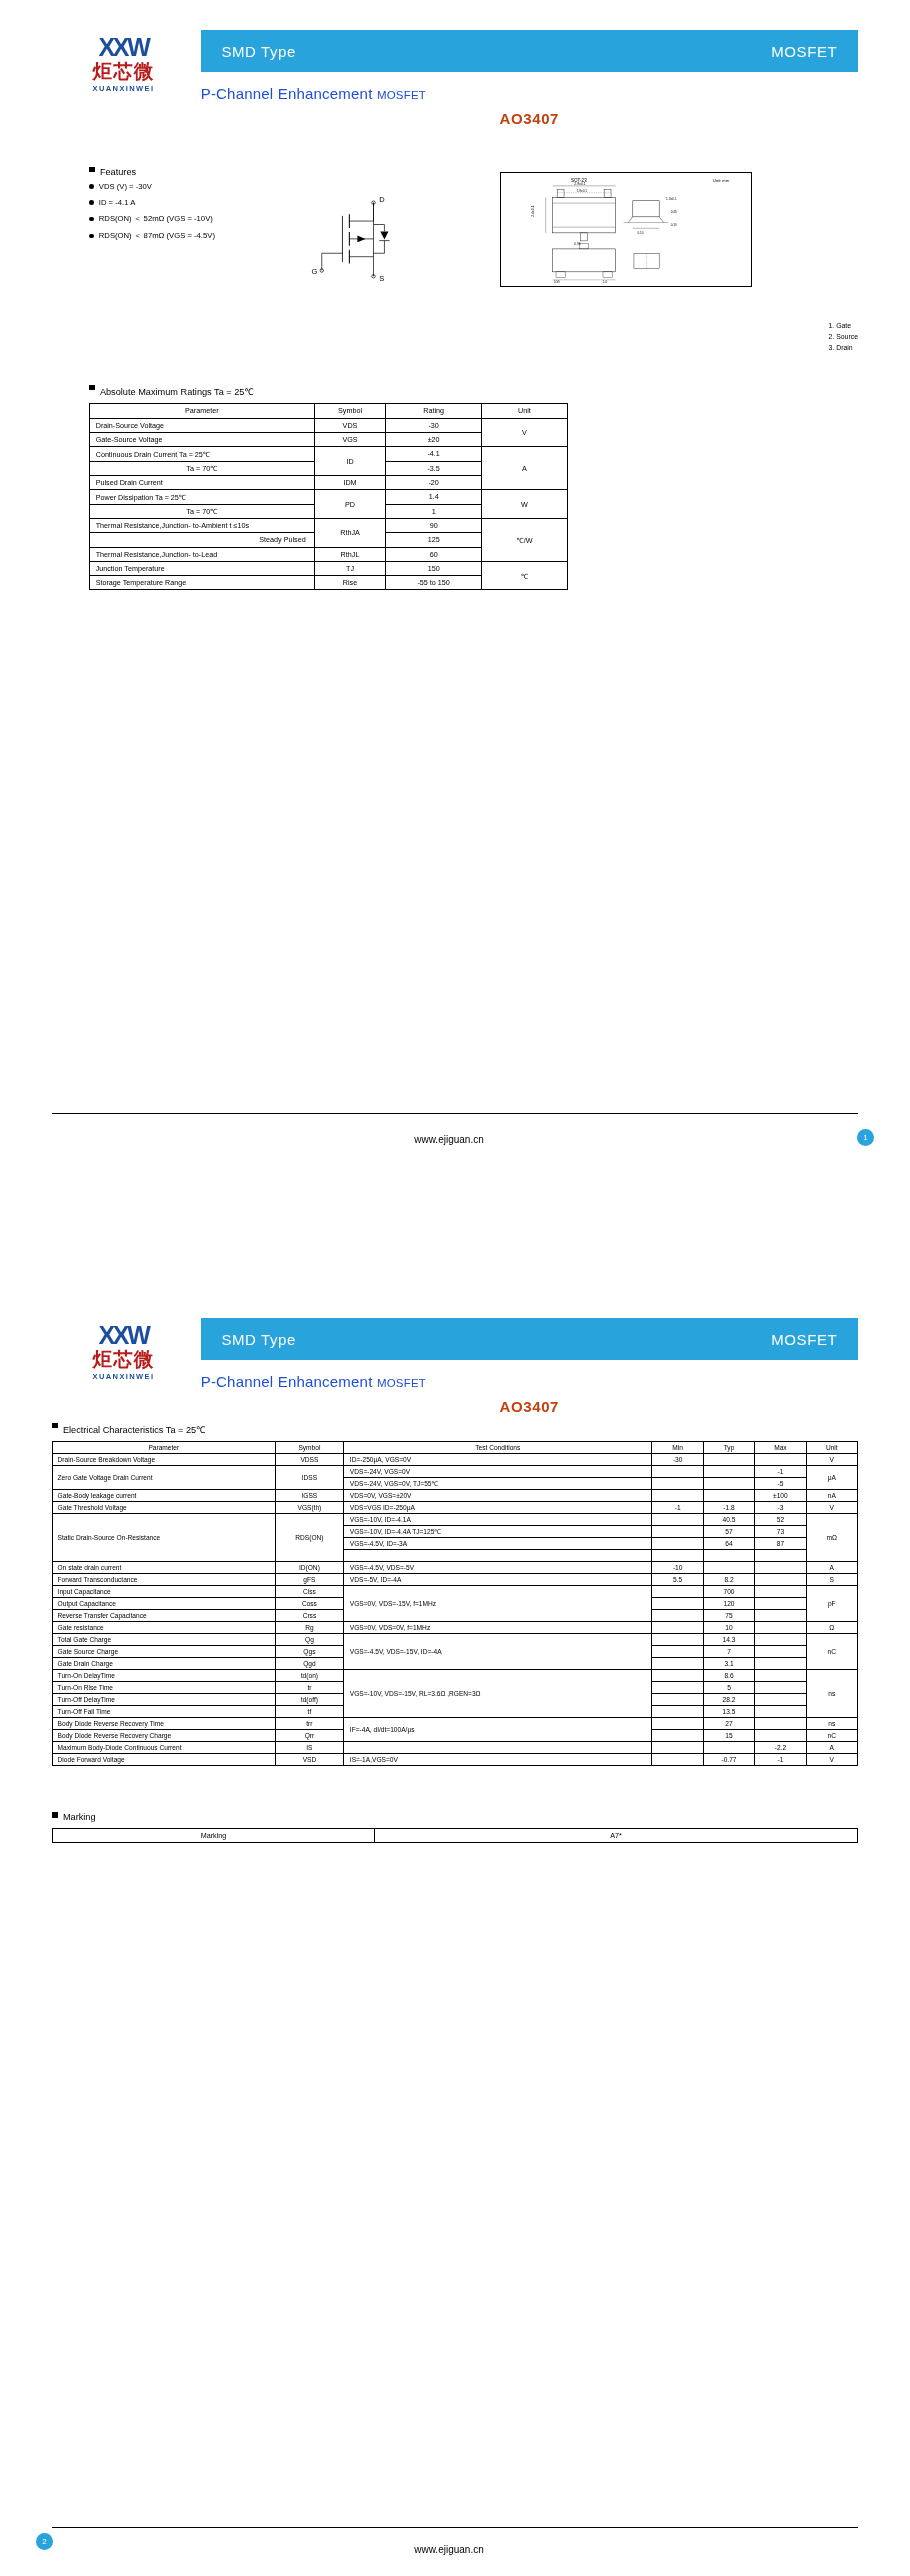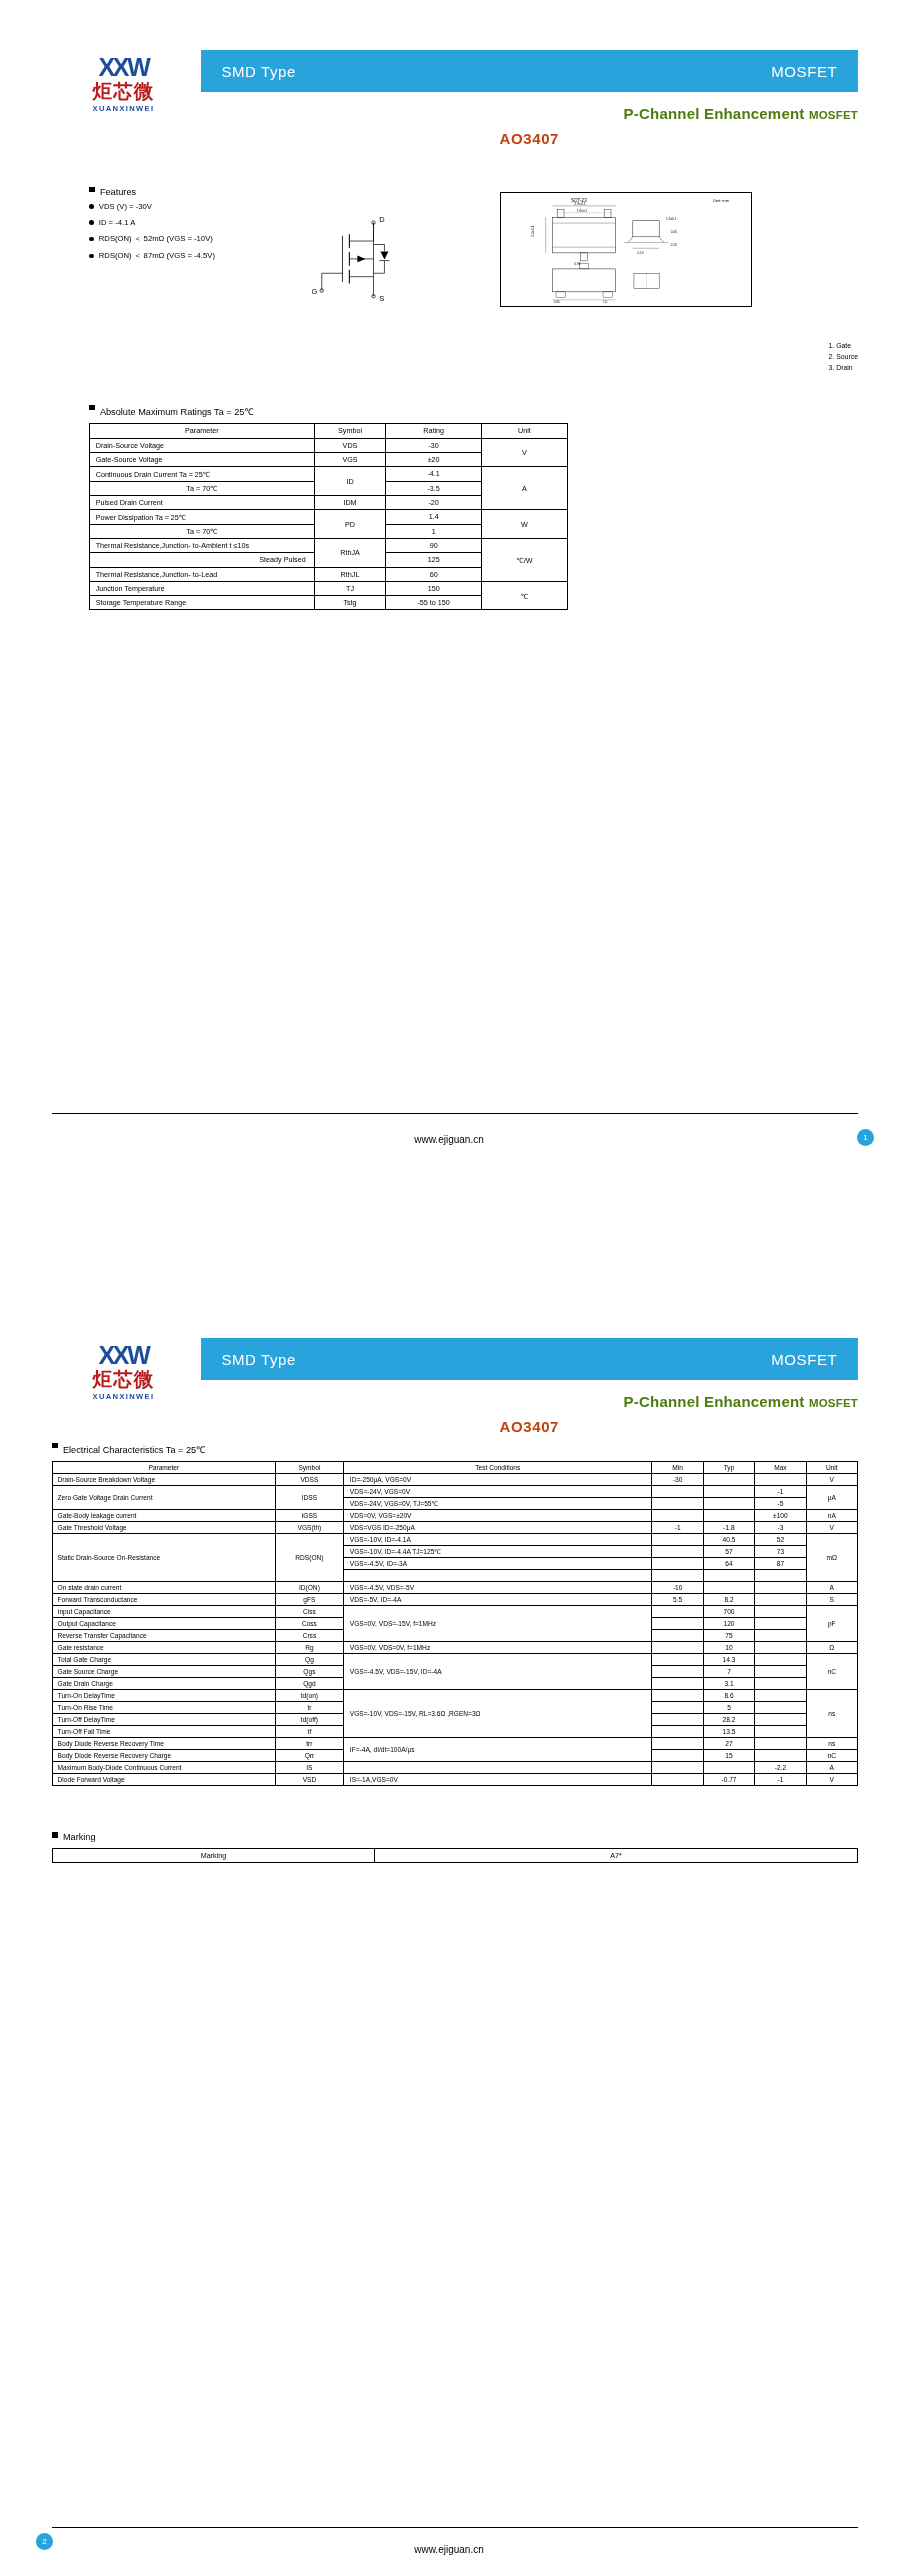--- a/index.html
+++ b/index.html
@@ -15,21 +15,21 @@
     position: relative;
     padding: 0 52px;
   }
   .page1 { height: 1288px; }
   .page2 { height: 1288px; }
 
   
   .header {
     display: flex;
     align-items: flex-start;
-    padding-top: 50px;
+    padding-top: 30px;
   }
   .logo-block {
     width: 143px;
     flex: 0 0 143px;
     text-align: center;
     padding-top: 4.6px;
   }
   .logo-mark {
     font-size: 25px;
     font-weight: bold;
@@ -68,24 +68,24 @@
   }
   .blue-bar .bar-left {
     font-size: 15px;
     letter-spacing: 0.6px;
   }
   .blue-bar .bar-right {
     font-size: 15px;
     letter-spacing: 0.6px;
   }
   .title-main {
-    color: #4d7c0f;
+    color: #1d4ed8;
     font-size: 15px;
-    font-weight: bold;
-    text-align: right;
+    font-weight: normal;
+    text-align: left;
     margin-top: 12.6px;
     letter-spacing: 0.2px;
   }
   .title-main .small { font-size: 11.5px; }
   .title-part {
     color: #c2410c;
     font-size: 15px;
     font-weight: bold;
     text-align: center;
     margin-top: 8px;
@@ -437,21 +437,21 @@
             <td>60</td>
           </tr>
           <tr>
             <td class="l">Junction  Temperature</td>
             <td>TJ</td>
             <td>150</td>
             <td rowspan="2">℃</td>
           </tr>
           <tr>
             <td class="l">Storage Temperature Range</td>
-            <td>Tstg</td>
+            <td>Rise</td>
             <td>-55 to 150</td>
           </tr>
         </tbody>
       </table>
     </div>
   </div>
 
   <div class="footer-rule" style="top:1113px;"></div>
   <div class="footer-text" style="top:1134px;">www.ejiguan.cn</div>
   <div class="page-badge" style="top:1129px; right:36px;">1</div>

